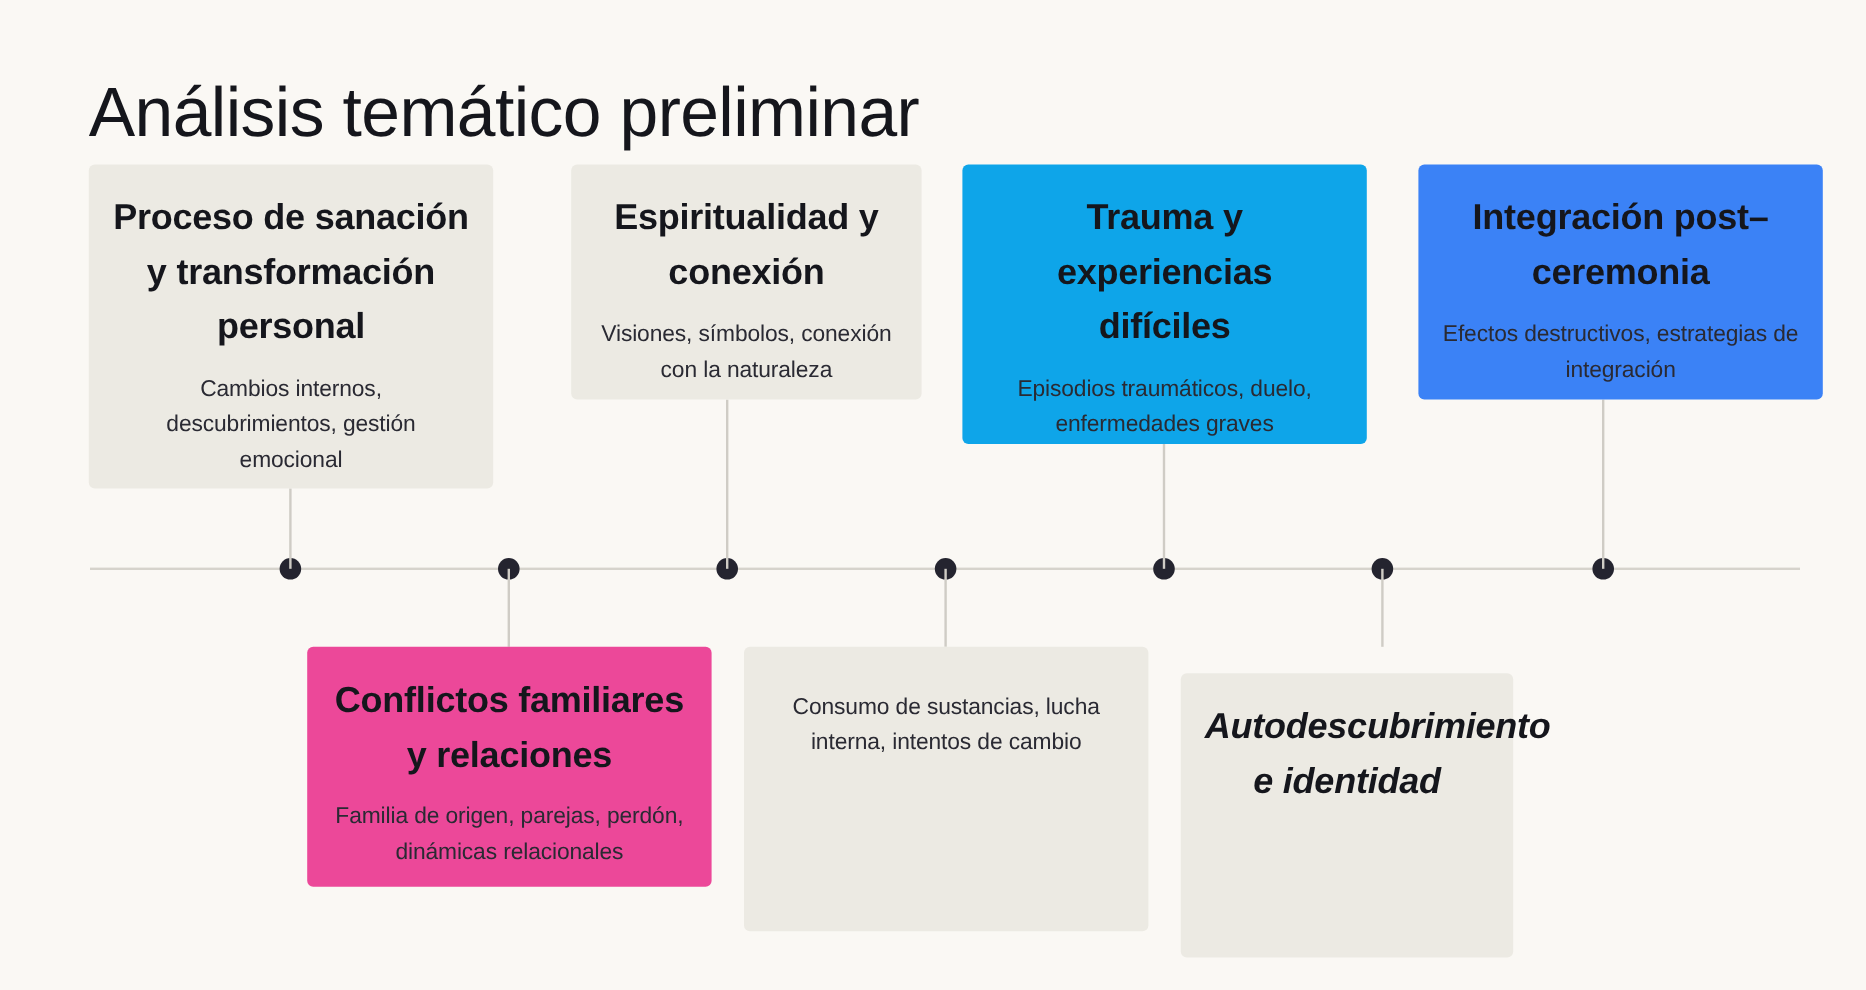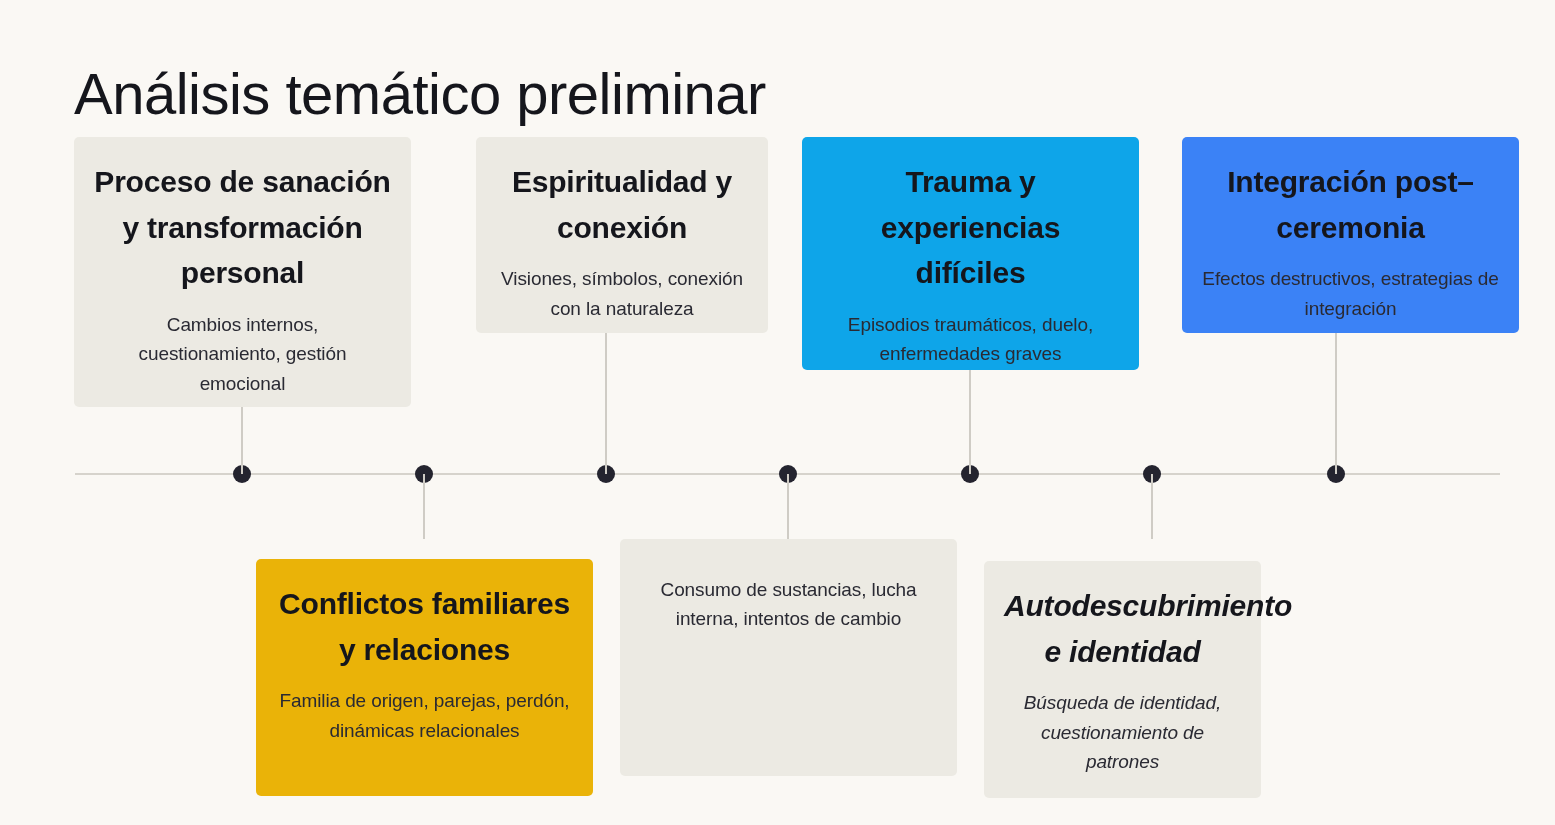--- a/index.html
+++ b/index.html
@@ -109,40 +109,39 @@
       <div class="connector" style="left: 424px; background: rgb(207, 204, 197); top: 474px; height: 65px;"></div>
       <div class="connector" style="left: 606px; background: rgb(207, 204, 197); top: 333px; height: 141px;"></div>
       <div class="connector" style="left: 788px; background: rgb(207, 204, 197); top: 474px; height: 65px;"></div>
       <div class="connector" style="left: 970px; background: rgb(207, 204, 197); top: 370px; height: 104px;"></div>
       <div class="connector" style="left: 1152px; background: rgb(207, 204, 197); top: 474px; height: 65px;"></div>
       <div class="connector" style="left: 1336px; background: rgb(207, 204, 197); top: 333px; height: 141px;"></div>
     </div>
   <div id="cards-layer">
       <div class="theme-card" style="left: 74px; top: 137px; width: 337px; height: 270px; background: rgb(236, 234, 227);">
         <div class="card-title">Proceso de sanación y transformación personal</div>
-        <div class="card-desc">Cambios internos, cuestionamiento, gestión emocional</div>
+        <div class="card-desc">Cambios internos, descubrimientos, gestión emocional</div>
       </div>
       <div class="theme-card" style="left: 438px; top: 137px; width: 292px; height: 196px; background: rgb(236, 234, 227); margin-left: 38px;">
         <div class="card-title">Espiritualidad y conexión</div>
         <div class="card-desc">Visiones, símbolos, conexión con la naturaleza</div>
       </div>
       <div class="theme-card" style="left: 802px; top: 137px; width: 337px; height: 233px; background: #0ea5e9;">
         <div class="card-title">Trauma y experiencias difíciles</div>
         <div class="card-desc">Episodios traumáticos, duelo, enfermedades graves</div>
       </div>
       <div class="theme-card" style="left: 1166px; top: 137px; width: 337px; height: 196px; background: #3b82f6; margin-left: 16px;">
         <div class="card-title">Integración post–ceremonia</div>
         <div class="card-desc">Efectos destructivos, estrategias de integración</div>
       </div>
-      <div class="theme-card" style="left: 256px; top: 539px; width: 337px; height: 237px; background: #eab308; margin-top: 20px;">
+      <div class="theme-card" style="left: 256px; top: 539px; width: 337px; height: 200px; background: #ec4899;">
         <div class="card-title">Conflictos familiares y relaciones</div>
         <div class="card-desc">Familia de origen, parejas, perdón, dinámicas relacionales</div>
       </div>
       <div class="theme-card" style="left: 620px; top: 539px; width: 337px; height: 237px; background: rgb(236, 234, 227);">
         <div class="card-desc">Consumo de sustancias, lucha interna, intentos de cambio</div>
       </div>
       <div class="theme-card" style="left: 984px; top: 561px; width: 277px; height: 237px; background: rgb(236, 234, 227); font-style: italic;">
         <div class="card-title">Autodescubrimiento e identidad</div>
-        <div class="card-desc">Búsqueda de identidad, cuestionamiento de patrones</div>
       </div>
     </div>
 
 </div>
 
 </body></html>

